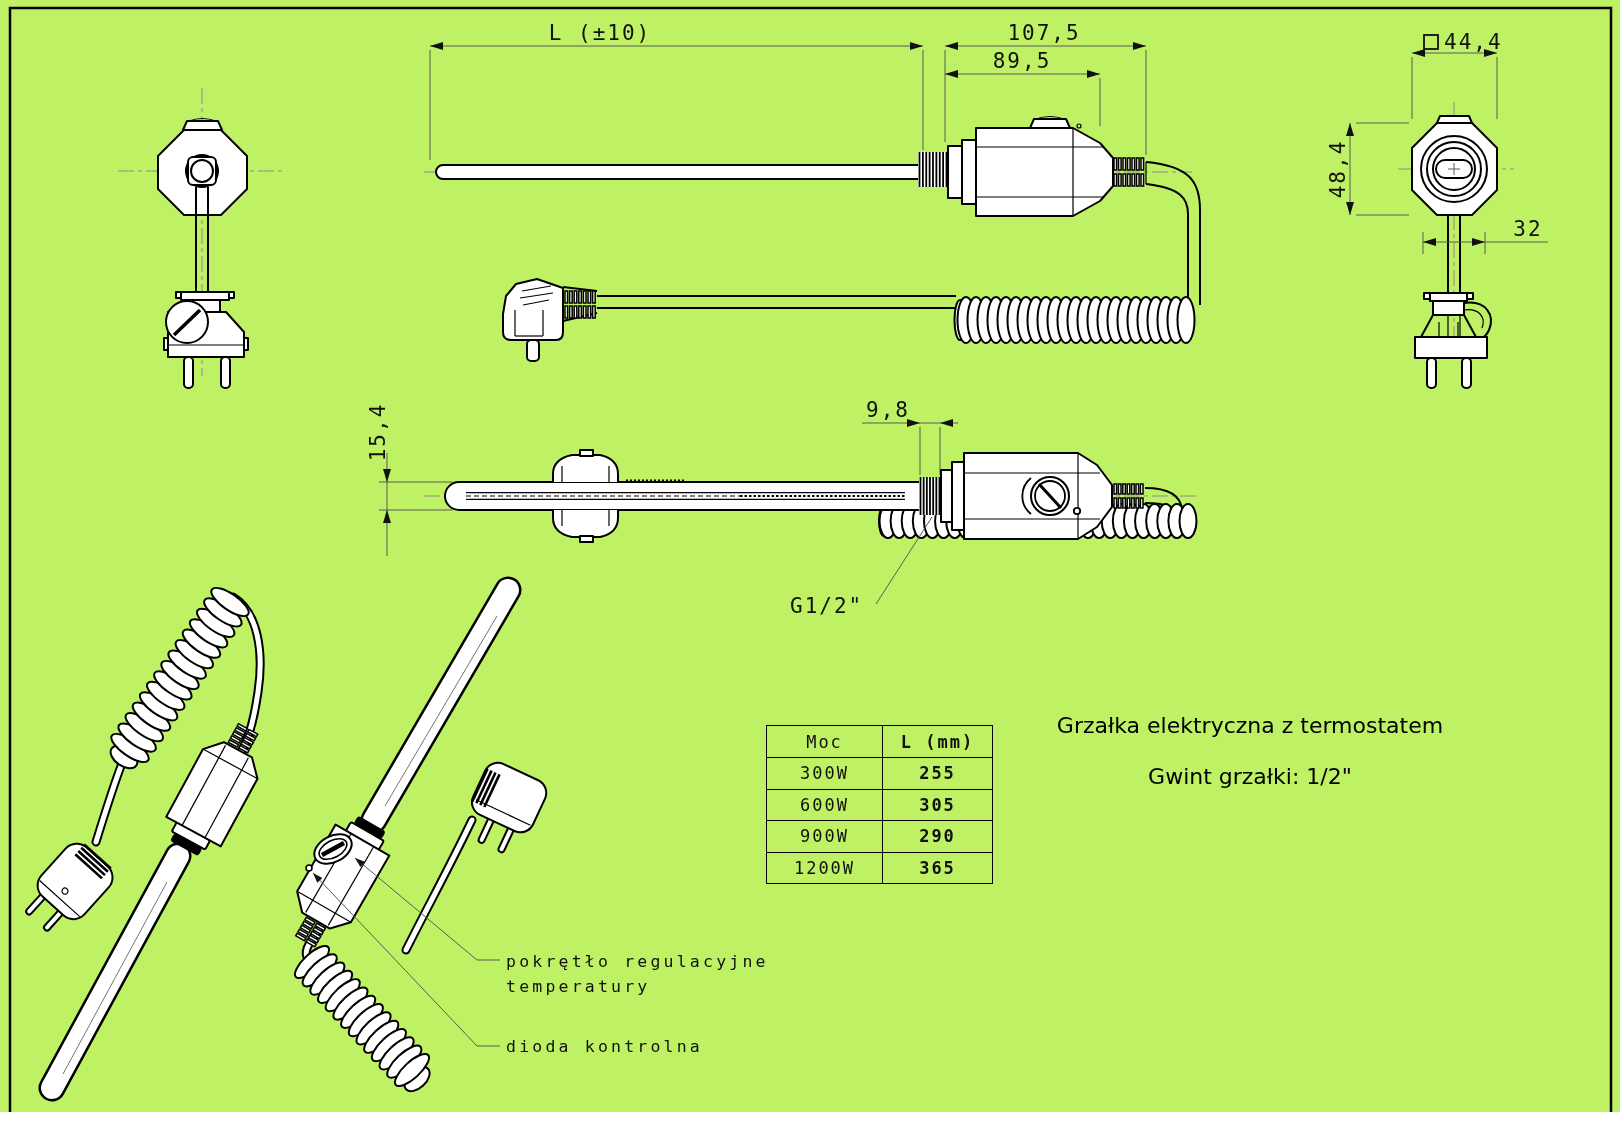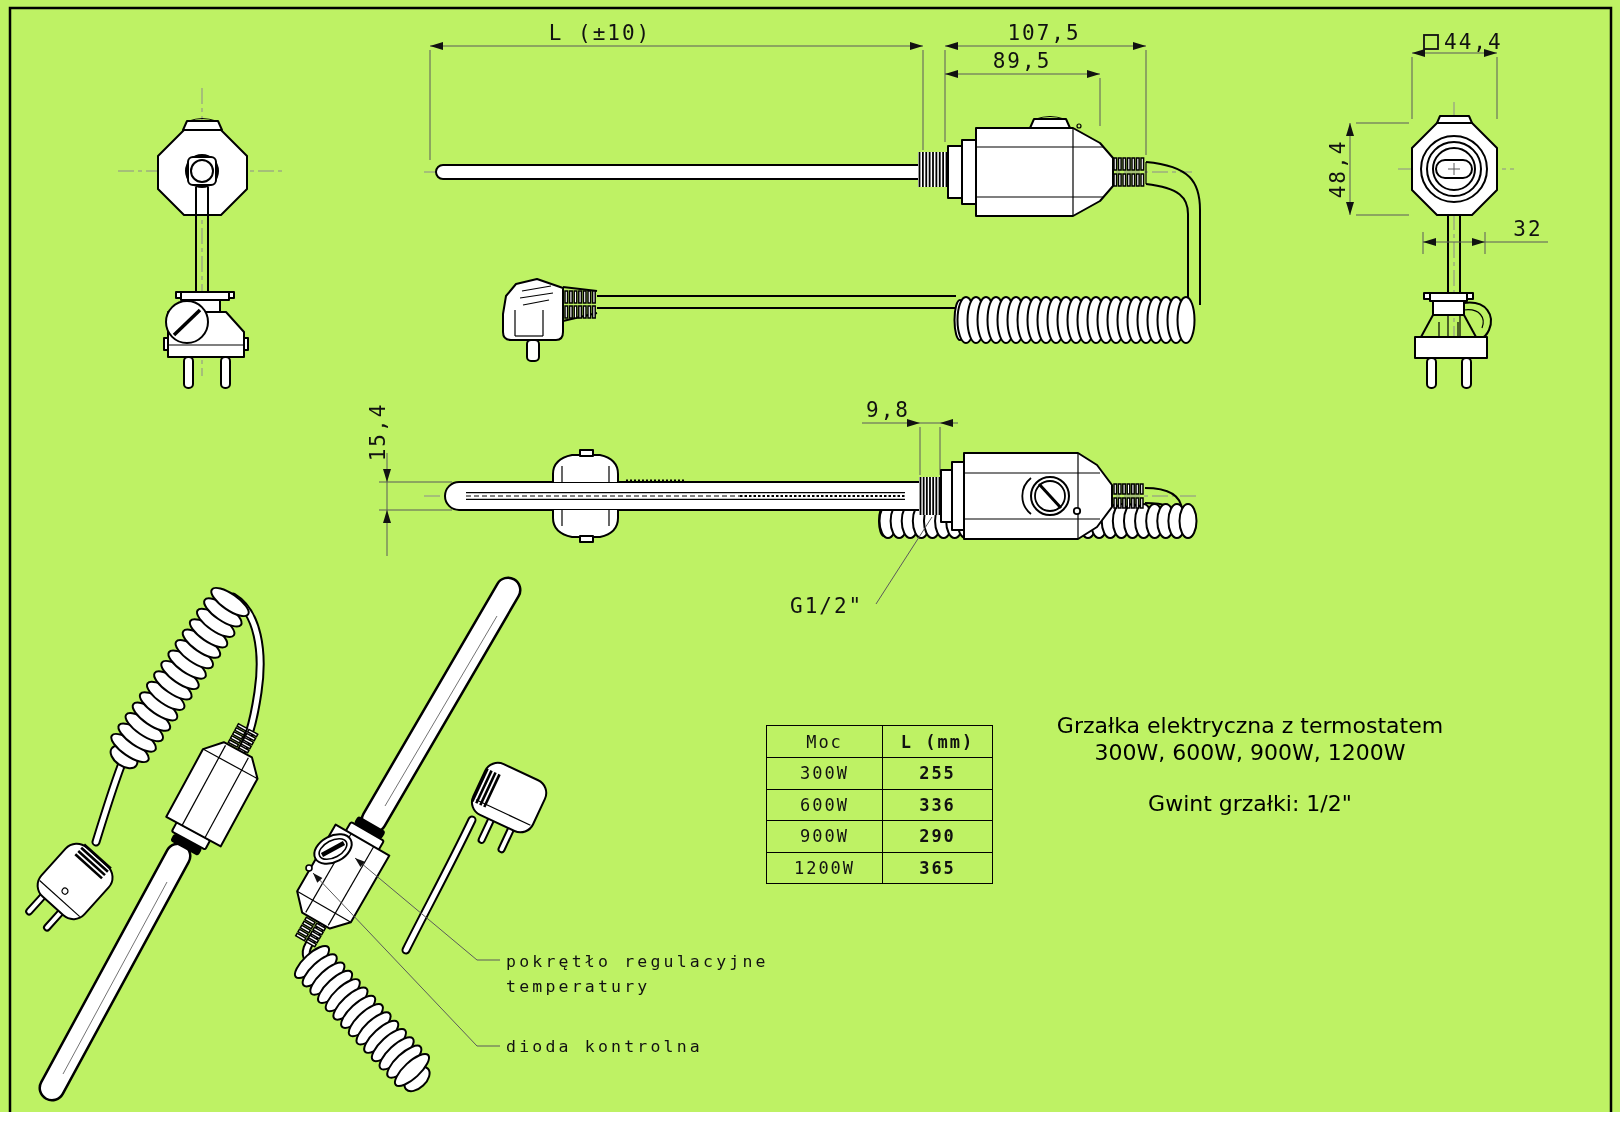--- a/index.html
+++ b/index.html
@@ -515,31 +515,30 @@
         <tr class="hdr">
       <td class="c1">Moc</td>
       <td class="c2">L (mm)</td>
     </tr>
     <tr>
       <td class="c1">300W</td>
       <td class="c2">255</td>
     </tr>
     <tr>
       <td class="c1">600W</td>
-      <td class="c2">336</td>
+      <td class="c2">305</td>
     </tr>
     <tr>
       <td class="c1">900W</td>
       <td class="c2">290</td>
     </tr>
     <tr>
       <td class="c1">1200W</td>
       <td class="c2">365</td>
     </tr>
   </tbody>
     </table>
 
   <div class="title-block">
     <div>Grzałka elektryczna z termostatem</div>
-    <div>300W, 600W, 900W, 1200W</div>
     <div class="thread-note">Gwint grzałki: 1/2"</div>
   </div>
 </div>
 
 </body></html>

